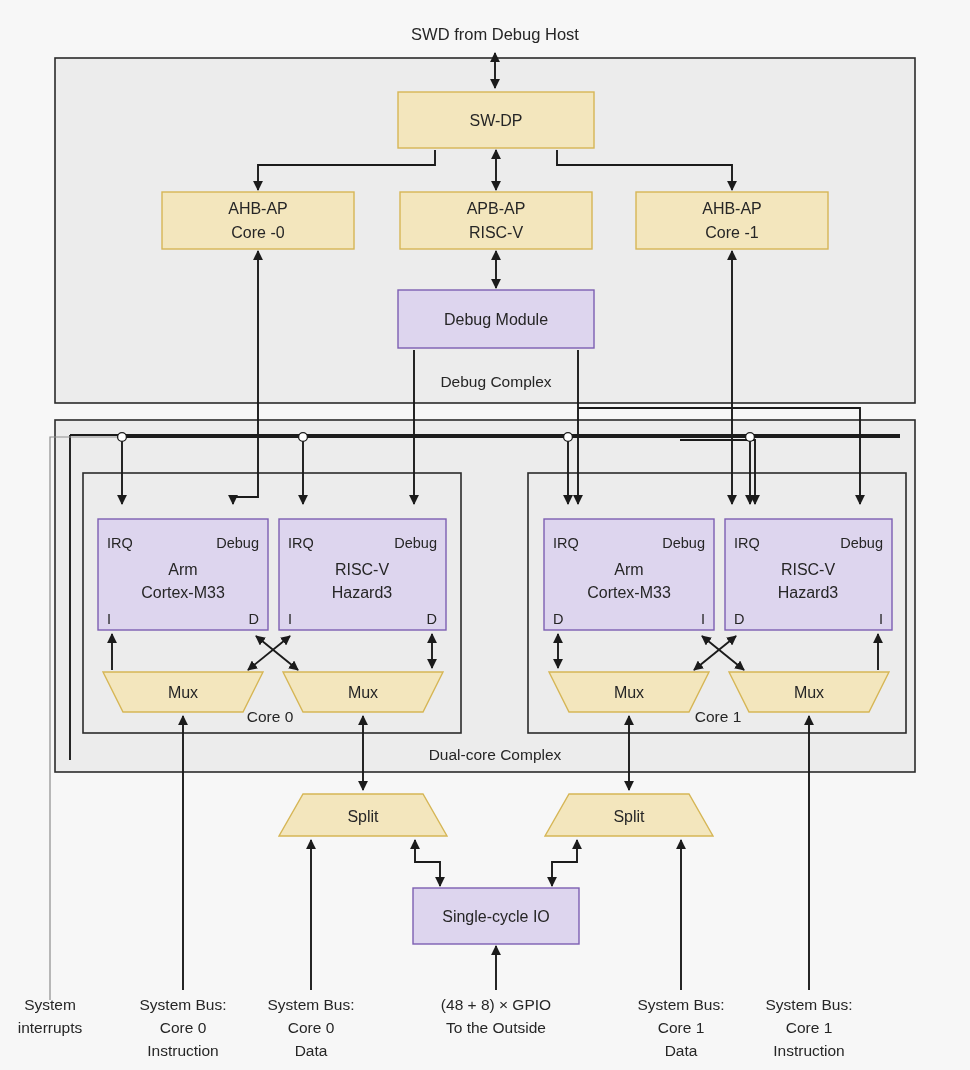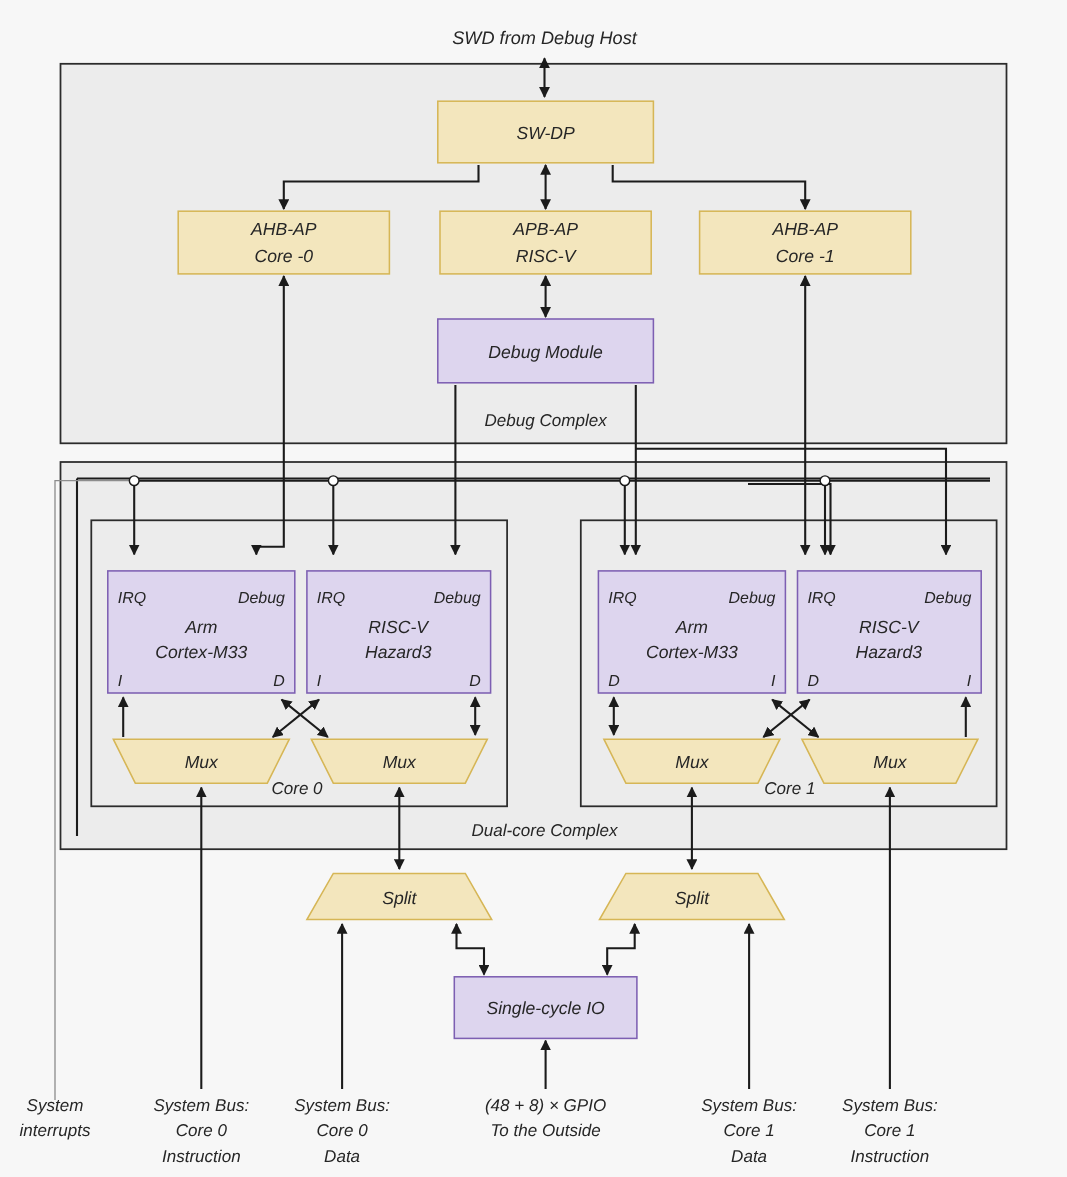--- a/index.html
+++ b/index.html
@@ -2,21 +2,21 @@
 <html><head>
 <meta charset="utf-8">
 <style>
   html,body{margin:0;padding:0;}
   body{
     width:970px;height:1070px;
     background:#f7f7f7;
     font-family:"Liberation Sans","DejaVu Sans",sans-serif;
     overflow:hidden;
   }
-  #stage{position:relative;width:868px;height:1070px;font-style:italic;}
+  #stage{position:relative;width:868px;height:1070px;}
   svg{display:block;}
   .box-fill-y{fill:#f3e6bd;stroke:#d6b656;stroke-width:1.4;}
   .box-fill-p{fill:#ddd5ee;stroke:#7d5fb2;stroke-width:1.4;}
   .container{fill:#ececec;stroke:#2b2b2b;stroke-width:1.6;}
   .inner-container{fill:#ececec;stroke:#2b2b2b;stroke-width:1.6;}
   .wire{stroke:#1b1b1b;stroke-width:1.9;fill:none;}
   .wire-thin{stroke:#8d8d8d;stroke-width:1.2;fill:none;}
   .junction{fill:#ffffff;stroke:#1b1b1b;stroke-width:1.3;}
   text{fill:#262626;font-family:"Liberation Sans","DejaVu Sans",sans-serif;}
   .t-title{font-size:16.5px;}

